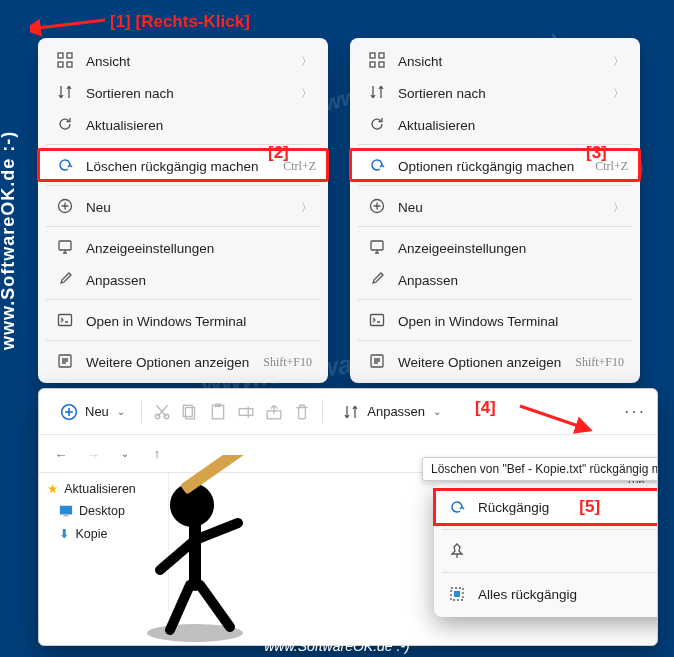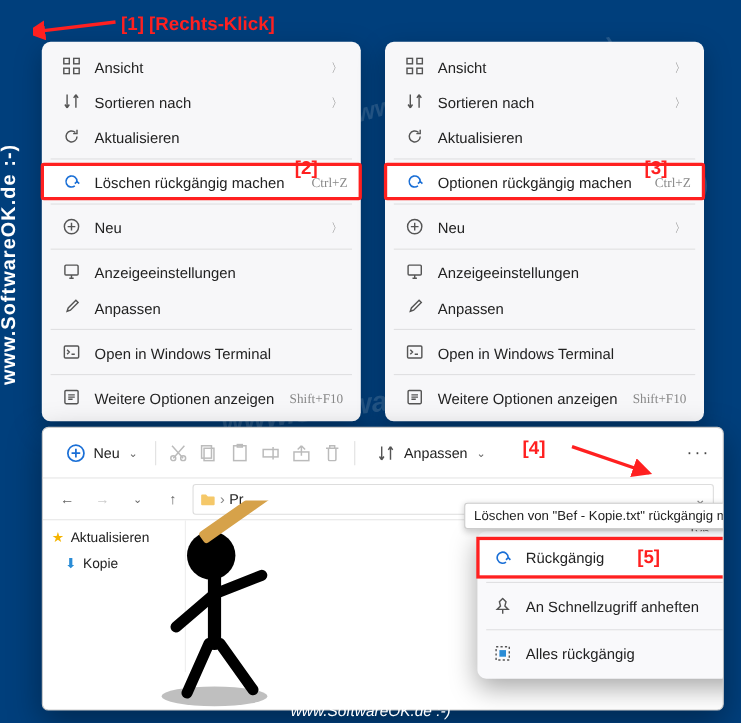--- a/index.html
+++ b/index.html
@@ -453,37 +453,36 @@
     <div style="margin-left:auto;" class="tb-icon">
       <span style="font-size:16px;color:#444;letter-spacing:2px;">···</span>
     </div>
   </div>
 
   <div class="navbar">
     <div class="nav-icon">←</div>
     <div class="nav-icon" style="color:#ccc;">→</div>
     <div class="nav-icon" style="font-size:10px;">⌄</div>
     <div class="nav-icon">↑</div>
-    <div class="crumb-box">
-      <span>
-        <svg width="14" height="14" viewBox="0 0 16 16">
-            <path fill="#f5c869" d="M1 4a1 1 0 0 1 1-1h4l2 2h6a1 1 0 0 1 1 1v7a1 1 0 0 1-1 1H2a1 1 0 0 1-1-1V4z"></path>
-          </svg>
-      </span>
-      <span style="color:#888;">›</span>
-      <span>Pr…</span>
-      <span style="margin-left:auto;color:#888;">⌄</span>
-    </div>
   </div>
 
   <div class="win-body">
     <div class="sidebar">
       <div class="sb-item">
         <span style="color:#f5b400;">★</span>
         <span>Aktualisieren</span>
+      </div>
+      <div class="sb-item" style="padding-left:20px;">
+        <span>
+          <svg width="14" height="14" viewBox="0 0 16 16">
+              <rect x="1" y="2" width="14" height="10" fill="#2a8cd6"></rect>
+              <rect x="5" y="13" width="6" height="1" fill="#888"></rect>
+            </svg>
+        </span>
+        <span>Desktop</span>
       </div>
       <div class="sb-item" style="padding-left:20px;">
         <span style="color:#2a8cd6;">⬇</span>
         <span>Kopie</span>
       </div>
     </div>
     <div class="content">
       <div class="col-hdr">Typ</div>
       <div class="content-row" style="top:28px;">Dateior</div>
       <div class="content-row" style="top:48px;">Dateior</div>
@@ -502,21 +501,20 @@
       <span>Rückgängig</span>
       <span class="annotation" style="position:static;margin-left:30px;">[5]</span>
     </div>
     <div class="ctx-sep"></div>
     <div class="wm-item">
       <span class="wm-icon">
         <svg width="16" height="16" viewBox="0 0 16 16" fill="none" stroke="#555" stroke-width="1.3">
             <path d="M8 1l3 3-1 4 3 3H3l3-3-1-4 3-3z M8 11v4"></path>
           </svg>
       </span>
-      <span>An Schnellzugriff anheften</span>
     </div>
     <div class="ctx-sep"></div>
     <div class="wm-item">
       <span class="wm-icon">
         <svg width="16" height="16" viewBox="0 0 16 16" fill="none" stroke="#555" stroke-width="1.3">
             <rect x="2" y="2" width="12" height="12" stroke-dasharray="2 2"></rect>
             <rect x="5" y="5" width="6" height="6" fill="#2a8cd6" stroke="none"></rect>
           </svg>
       </span>
       <span>Alles rückgängig</span>

